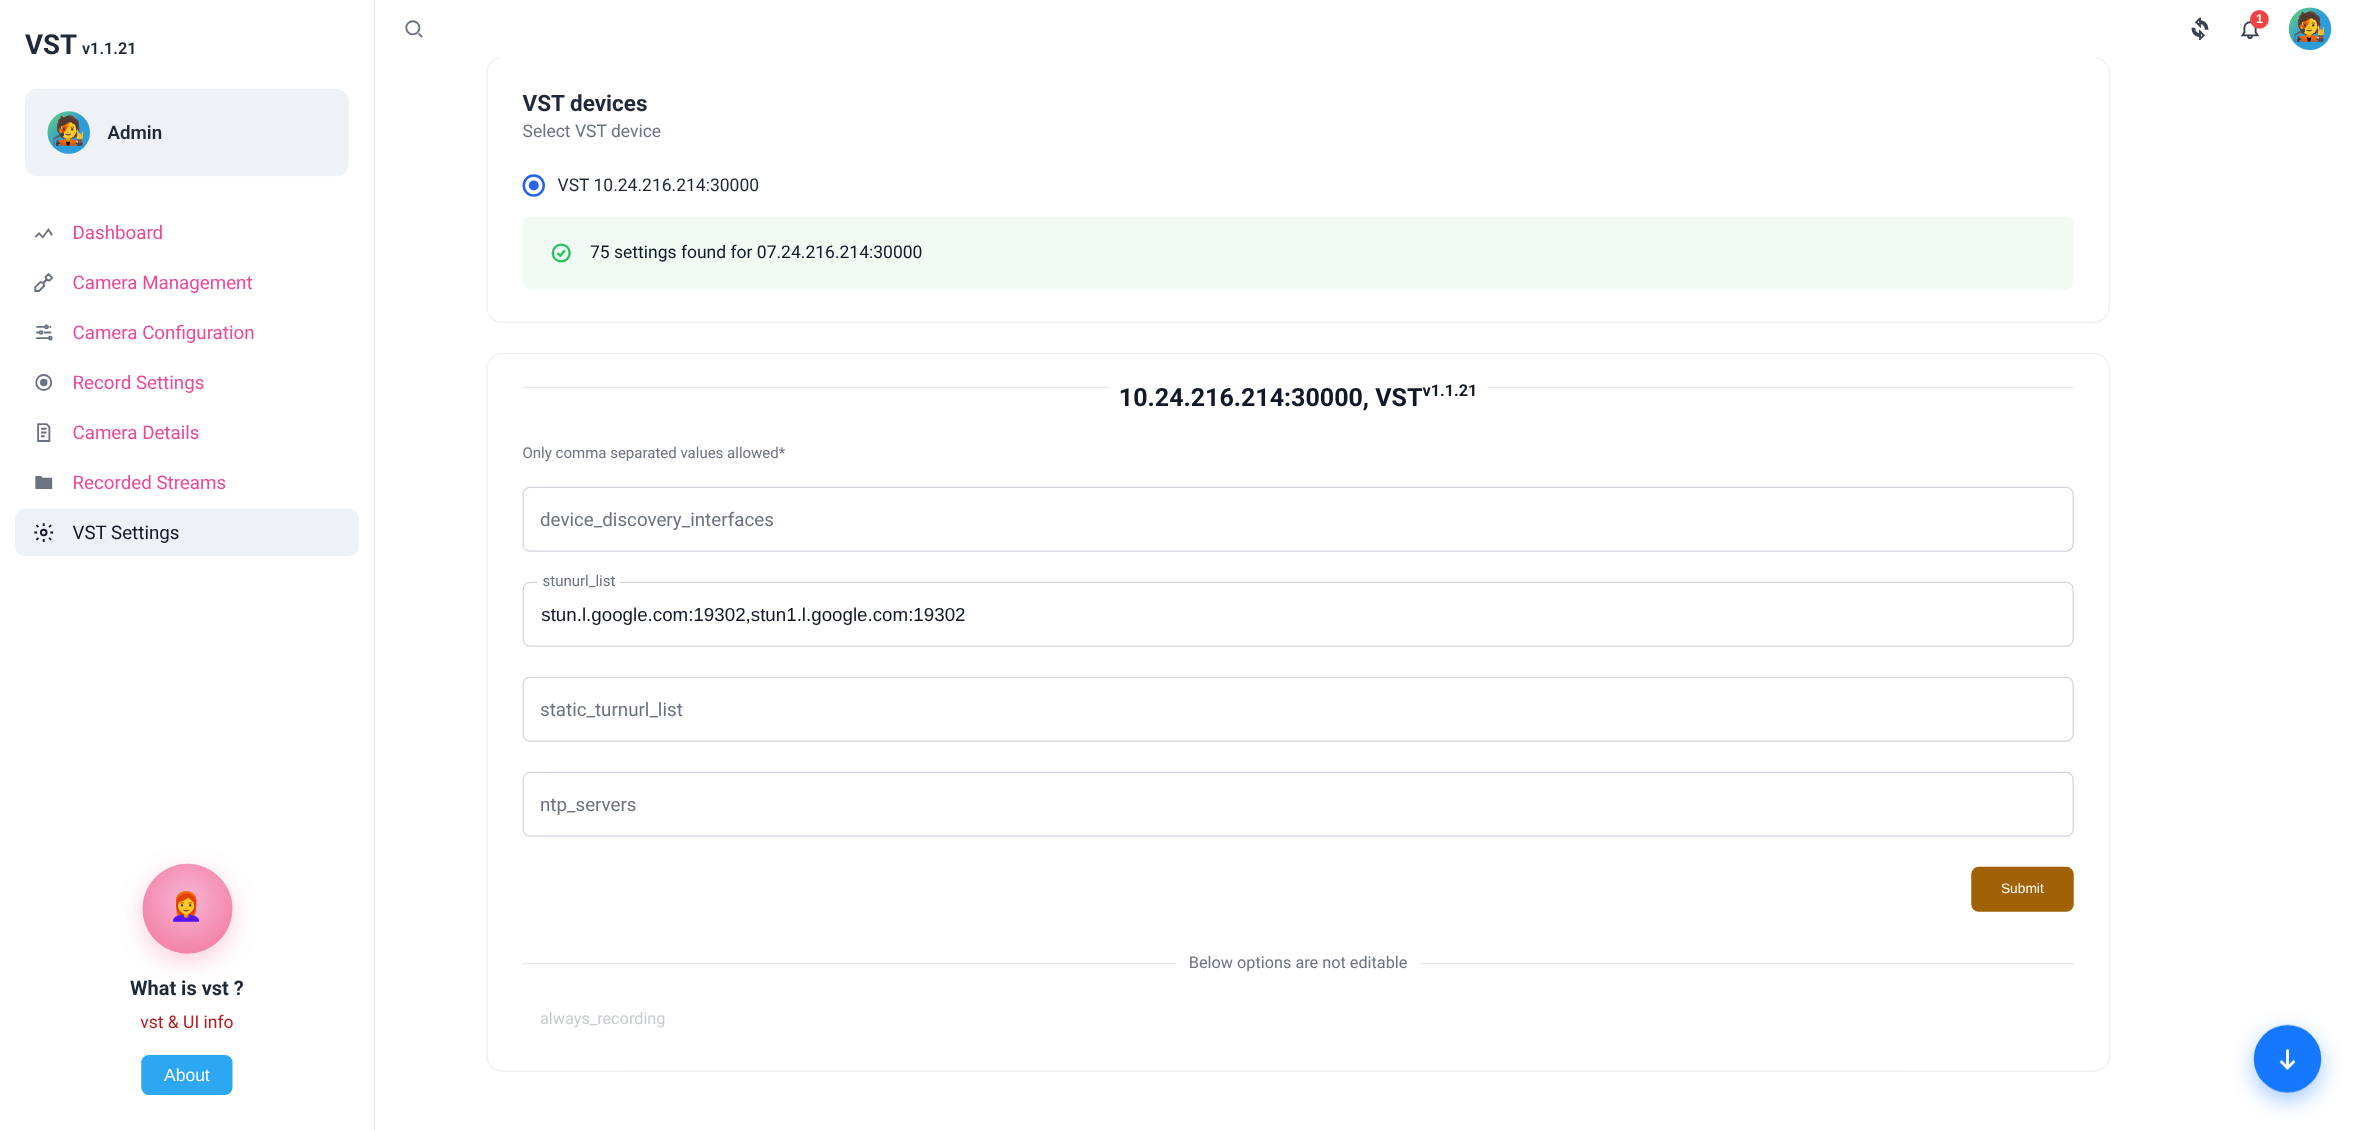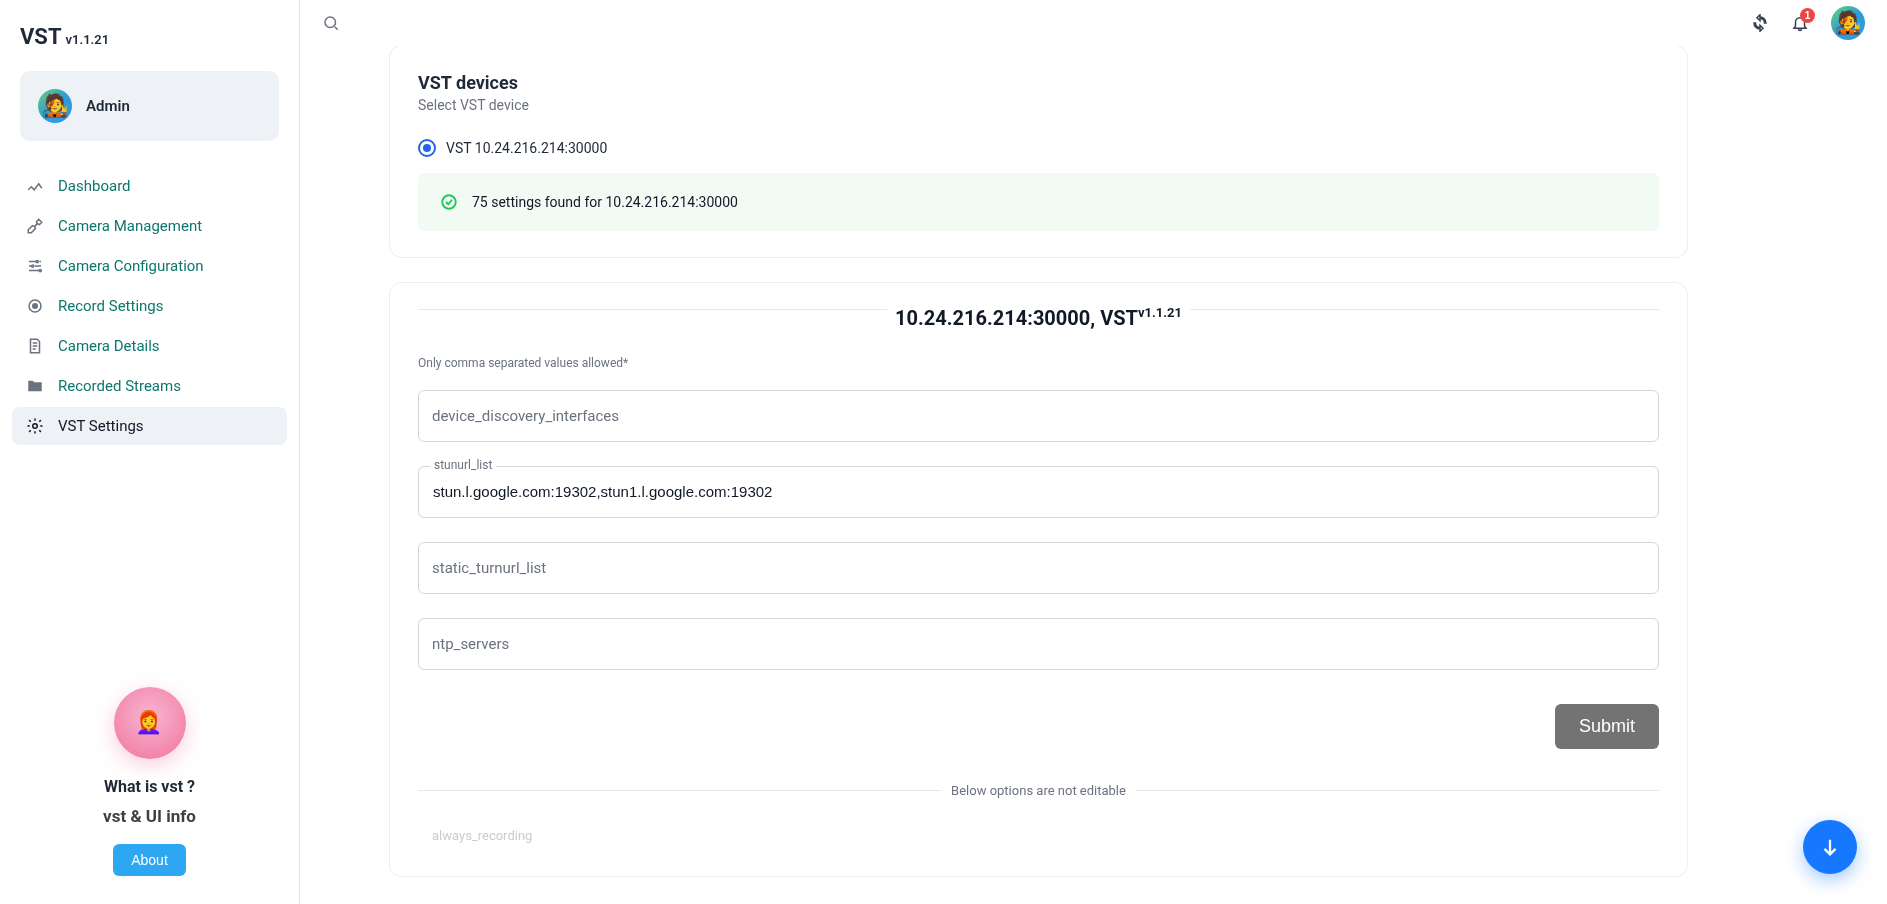--- a/index.html
+++ b/index.html
@@ -53,33 +53,33 @@
     background:radial-gradient(circle at 50% 40%,#f7b5d4 0%,#f27399 100%);
     box-shadow: 0 6px 20px rgba(242,115,153,0.35);
     font-size:40px;
   }
   .username { font-weight: 600; font-size: 15px; }
 
   .nav { display:flex; flex-direction:column; gap:2px; padding: 0 2px; }
   .nav-item {
     display:flex;align-items:center;gap:14px;
     padding:10px 14px;border-radius:8px;cursor:pointer;
-    color:#0f766e;font-size:15px;
+    color:#ec4899;font-size:15px;
   }
   .nav-item.active{background:#eef1f5;color:#111827;}
   .nav-icon{width:18px;height:18px;flex-shrink:0;display:inline-flex;align-items:center;justify-content:center;color:#6b7280;}
   .nav-item.active .nav-icon{color:#111827;}
 
   .sidebar-tip{
     margin-top:auto;
     display:flex;flex-direction:column;align-items:center;gap:10px;
     padding:20px 10px 10px;
   }
   .tip-title{font-weight:700;font-size:16px;margin-top:8px;}
-  .tip-sub{font-size:17px;color:#404040;font-weight:bold;}
+  .tip-sub{font-size:14px;color:#b91c1c;}
   .about-btn{
     margin-top:8px;background:#2ea7f2;color:#fff;border:none;
     padding:8px 18px;border-radius:6px;font-size:14px;font-weight:500;cursor:pointer;
   }
 
   
   .main{
     flex:1;display:flex;flex-direction:column;height:100%;overflow:hidden;
     background:#fff;
   }
@@ -145,22 +145,22 @@
     position:absolute;left:12px;top:-8px;background:#fff;padding:0 4px;
     font-size:12px;color:#6b7280;
   }
   .text-field .placeholder-label{
     position:absolute;left:14px;top:50%;transform:translateY(-50%);
     font-size:15px;color:#6b7280;pointer-events:none;
   }
 
   .submit-row{display:flex;justify-content:flex-end;margin:4px 0 34px;}
   .submit-btn{
-    background:#737373;color:#fff;border:none;border-radius:6px;
-    padding:12px 24px;font-size:18px;font-weight:500;cursor:pointer;margin-top:10px;
+    background:#a16207;color:#fff;border:none;border-radius:6px;
+    padding:12px 24px;font-size:11px;font-weight:500;cursor:pointer;
   }
 
   .divider-label{
     display:flex;align-items:center;text-align:center;color:#6b7280;
     font-size:13px;margin-bottom:22px;
   }
   .divider-label::before,.divider-label::after{
     content:"";flex:1;height:1px;background:#e5e7eb;
   }
   .divider-label span{padding:0 10px;}
@@ -309,21 +309,21 @@
         <span>VST 10.24.216.214:30000</span>
       </div>
 
       <div class="alert-success">
         <span>
           <svg width="18" height="18" viewBox="0 0 24 24" fill="none" stroke="#22c55e" stroke-width="2.5">
               <circle cx="12" cy="12" r="9"></circle>
               <path d="M8 12l3 3 5-6"></path>
             </svg>
         </span>
-        <span class="msg-text">75 settings found for 10.24.216.214:30000</span>
+        <span class="msg-text">75 settings found for 07.24.216.214:30000</span>
       </div>
     </div>
 
     <div class="card">
 
       <div class="section-title-wrap">
         <span class="section-title-text">
           <span>10.24.216.214:30000, VST</span><sup class="section-title-sup">v1.1.21</sup>
         </span>
       </div>

